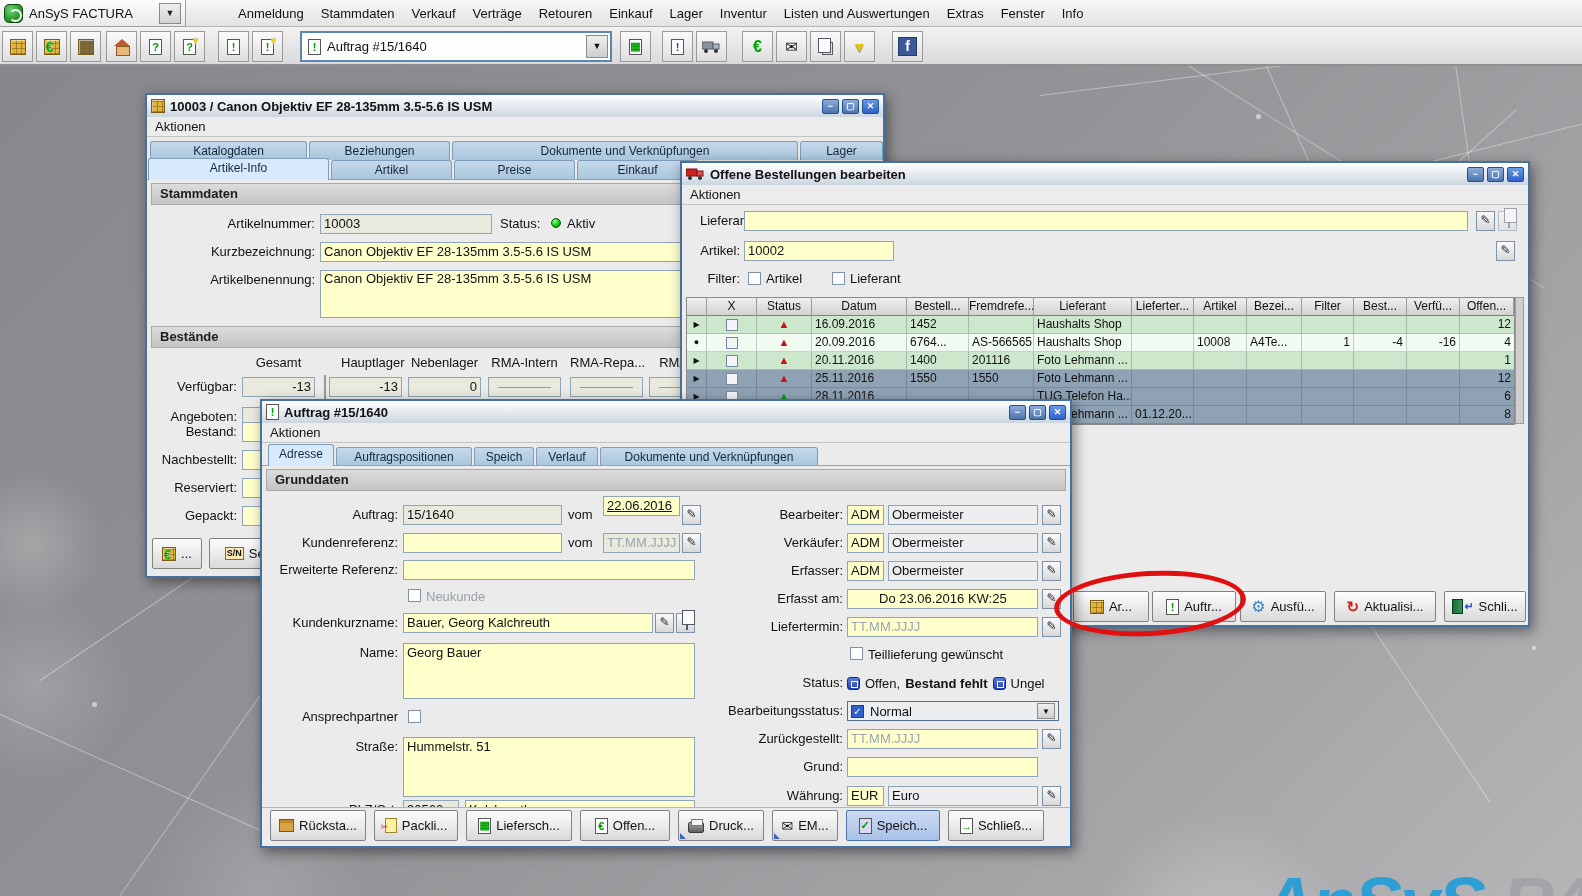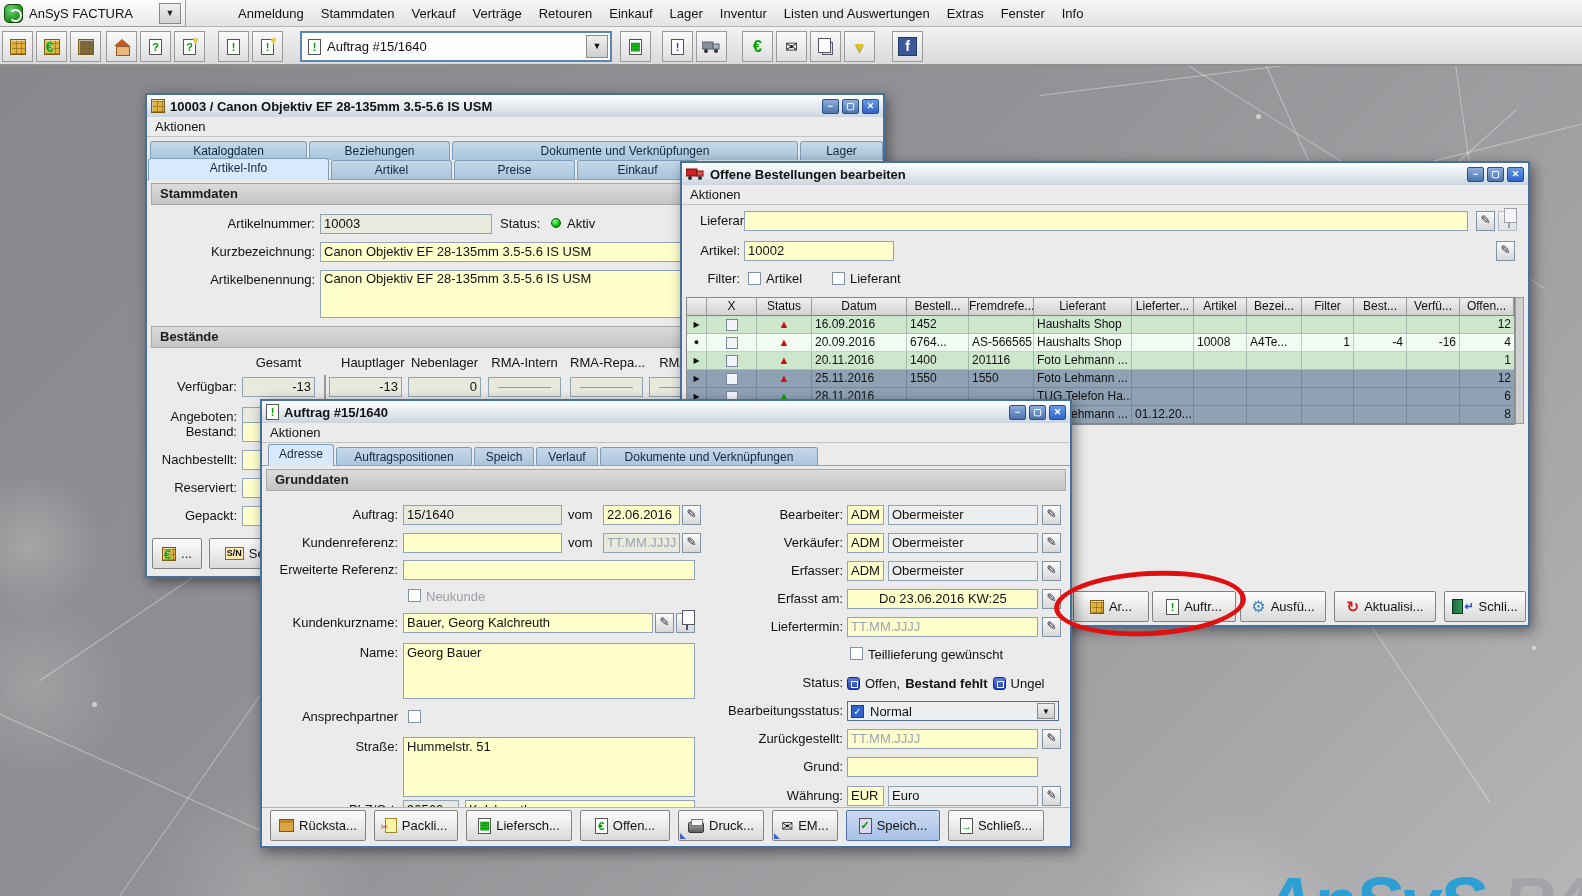--- a/index.html
+++ b/index.html
@@ -531,21 +531,21 @@
   <div class="tab" style="left:74px;top:46px;width:136px;">Auftragspositionen</div>
   <div class="tab" style="left:212px;top:46px;width:60px;">Speich</div>
   <div class="tab" style="left:274px;top:46px;width:62px;">Verlauf</div>
   <div class="tab" style="left:338px;top:46px;width:218px;">Dokumente und Verknüpfungen</div>
   <div style="position:absolute;left:0;top:64px;right:0;bottom:0;border-top:1px solid #8fa5b5;"></div>
   <div class="sect" style="left:4px;top:68px;width:800px;">Grunddaten</div>
 
   <div class="lab" style="left:6px;top:104px;width:130px;">Auftrag:</div>
   <div class="fld gr" style="left:141px;top:104px;width:159px;">15/1640</div>
   <div class="lab" style="left:306px;top:104px;width:28px;text-align:left;">vom</div>
-  <div class="fld" style="left:341px;top:104px;width:77px;">22.06.2016</div>
+  <div class="fld" style="left:341px;top:95px;width:77px;text-decoration:underline;">22.06.2016</div>
   <div class="wandb" style="left:420px;top:104px;"><span class="pencil">✎</span></div>
 
   <div class="lab" style="left:6px;top:132px;width:130px;">Kundenreferenz:</div>
   <div class="fld" style="left:141px;top:132px;width:159px;"></div>
   <div class="lab" style="left:306px;top:132px;width:28px;text-align:left;">vom</div>
   <div class="fld gr" style="left:341px;top:132px;width:77px;"><span class="ph">TT.MM.JJJJ</span></div>
   <div class="wandb" style="left:420px;top:132px;"><span class="pencil">✎</span></div>
 
   <div class="lab" style="left:-4px;top:159px;width:140px;">Erweiterte Referenz:</div>
   <div class="fld" style="left:141px;top:159px;width:292px;"></div>

